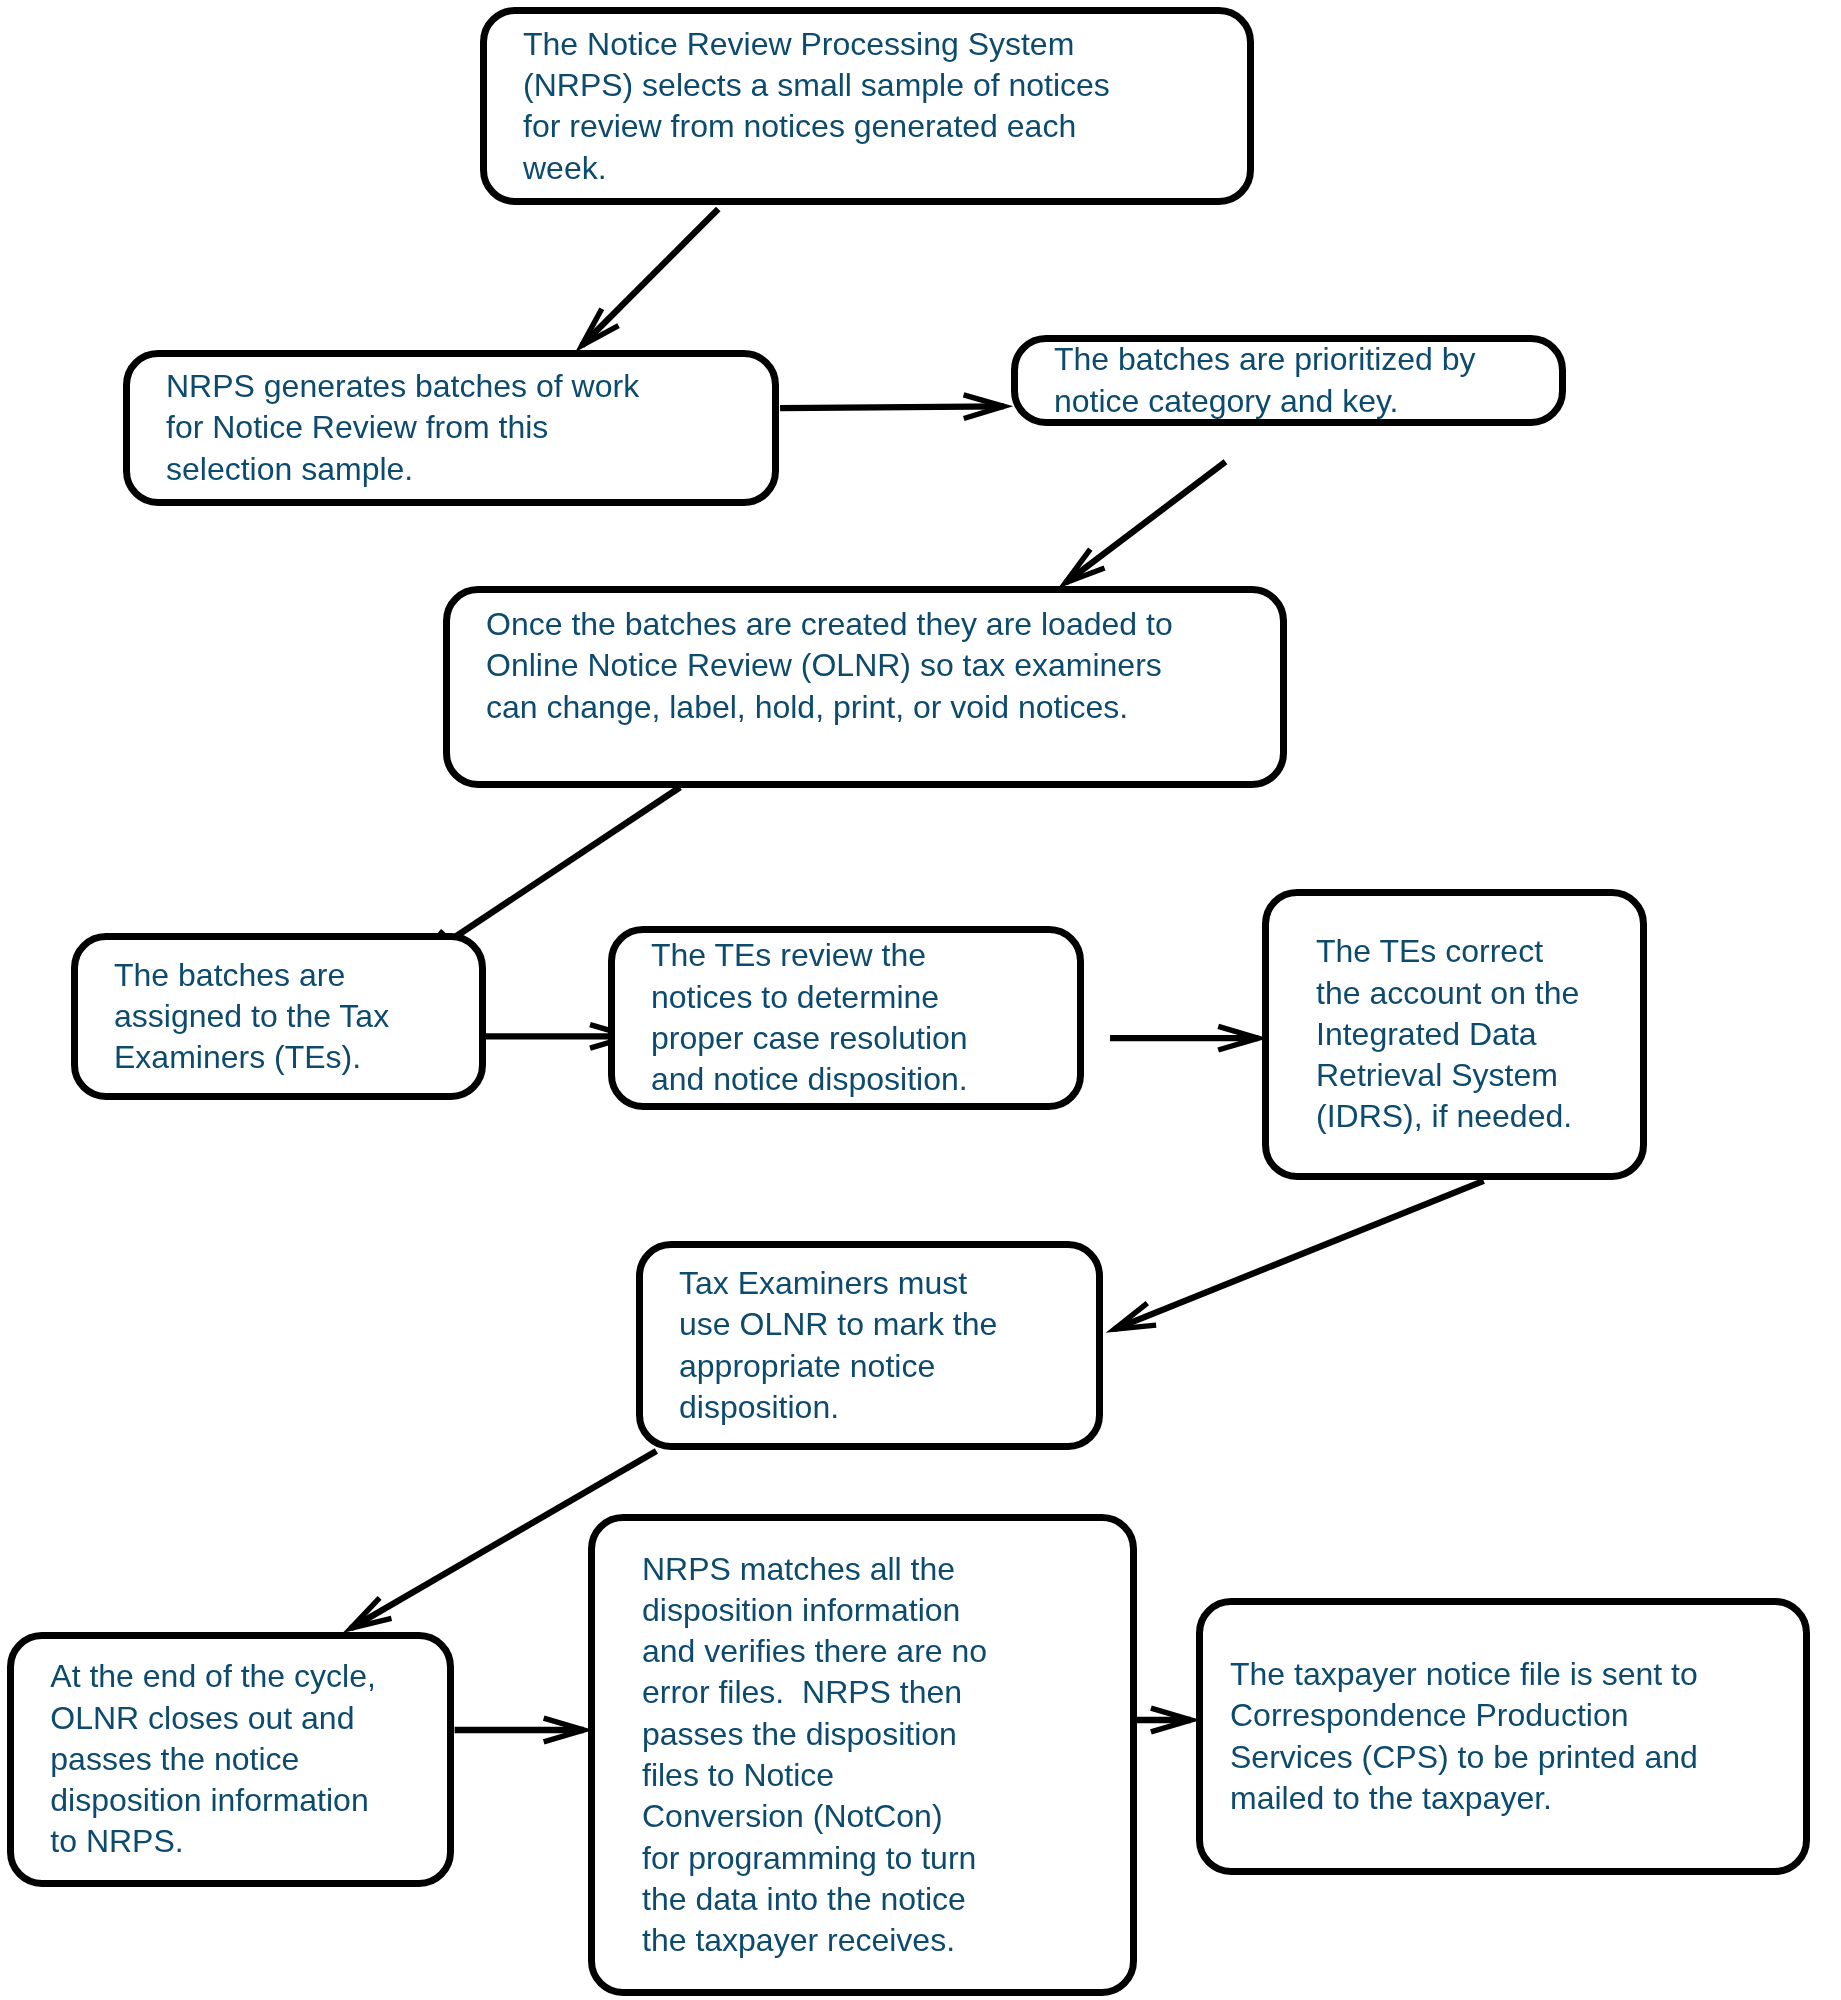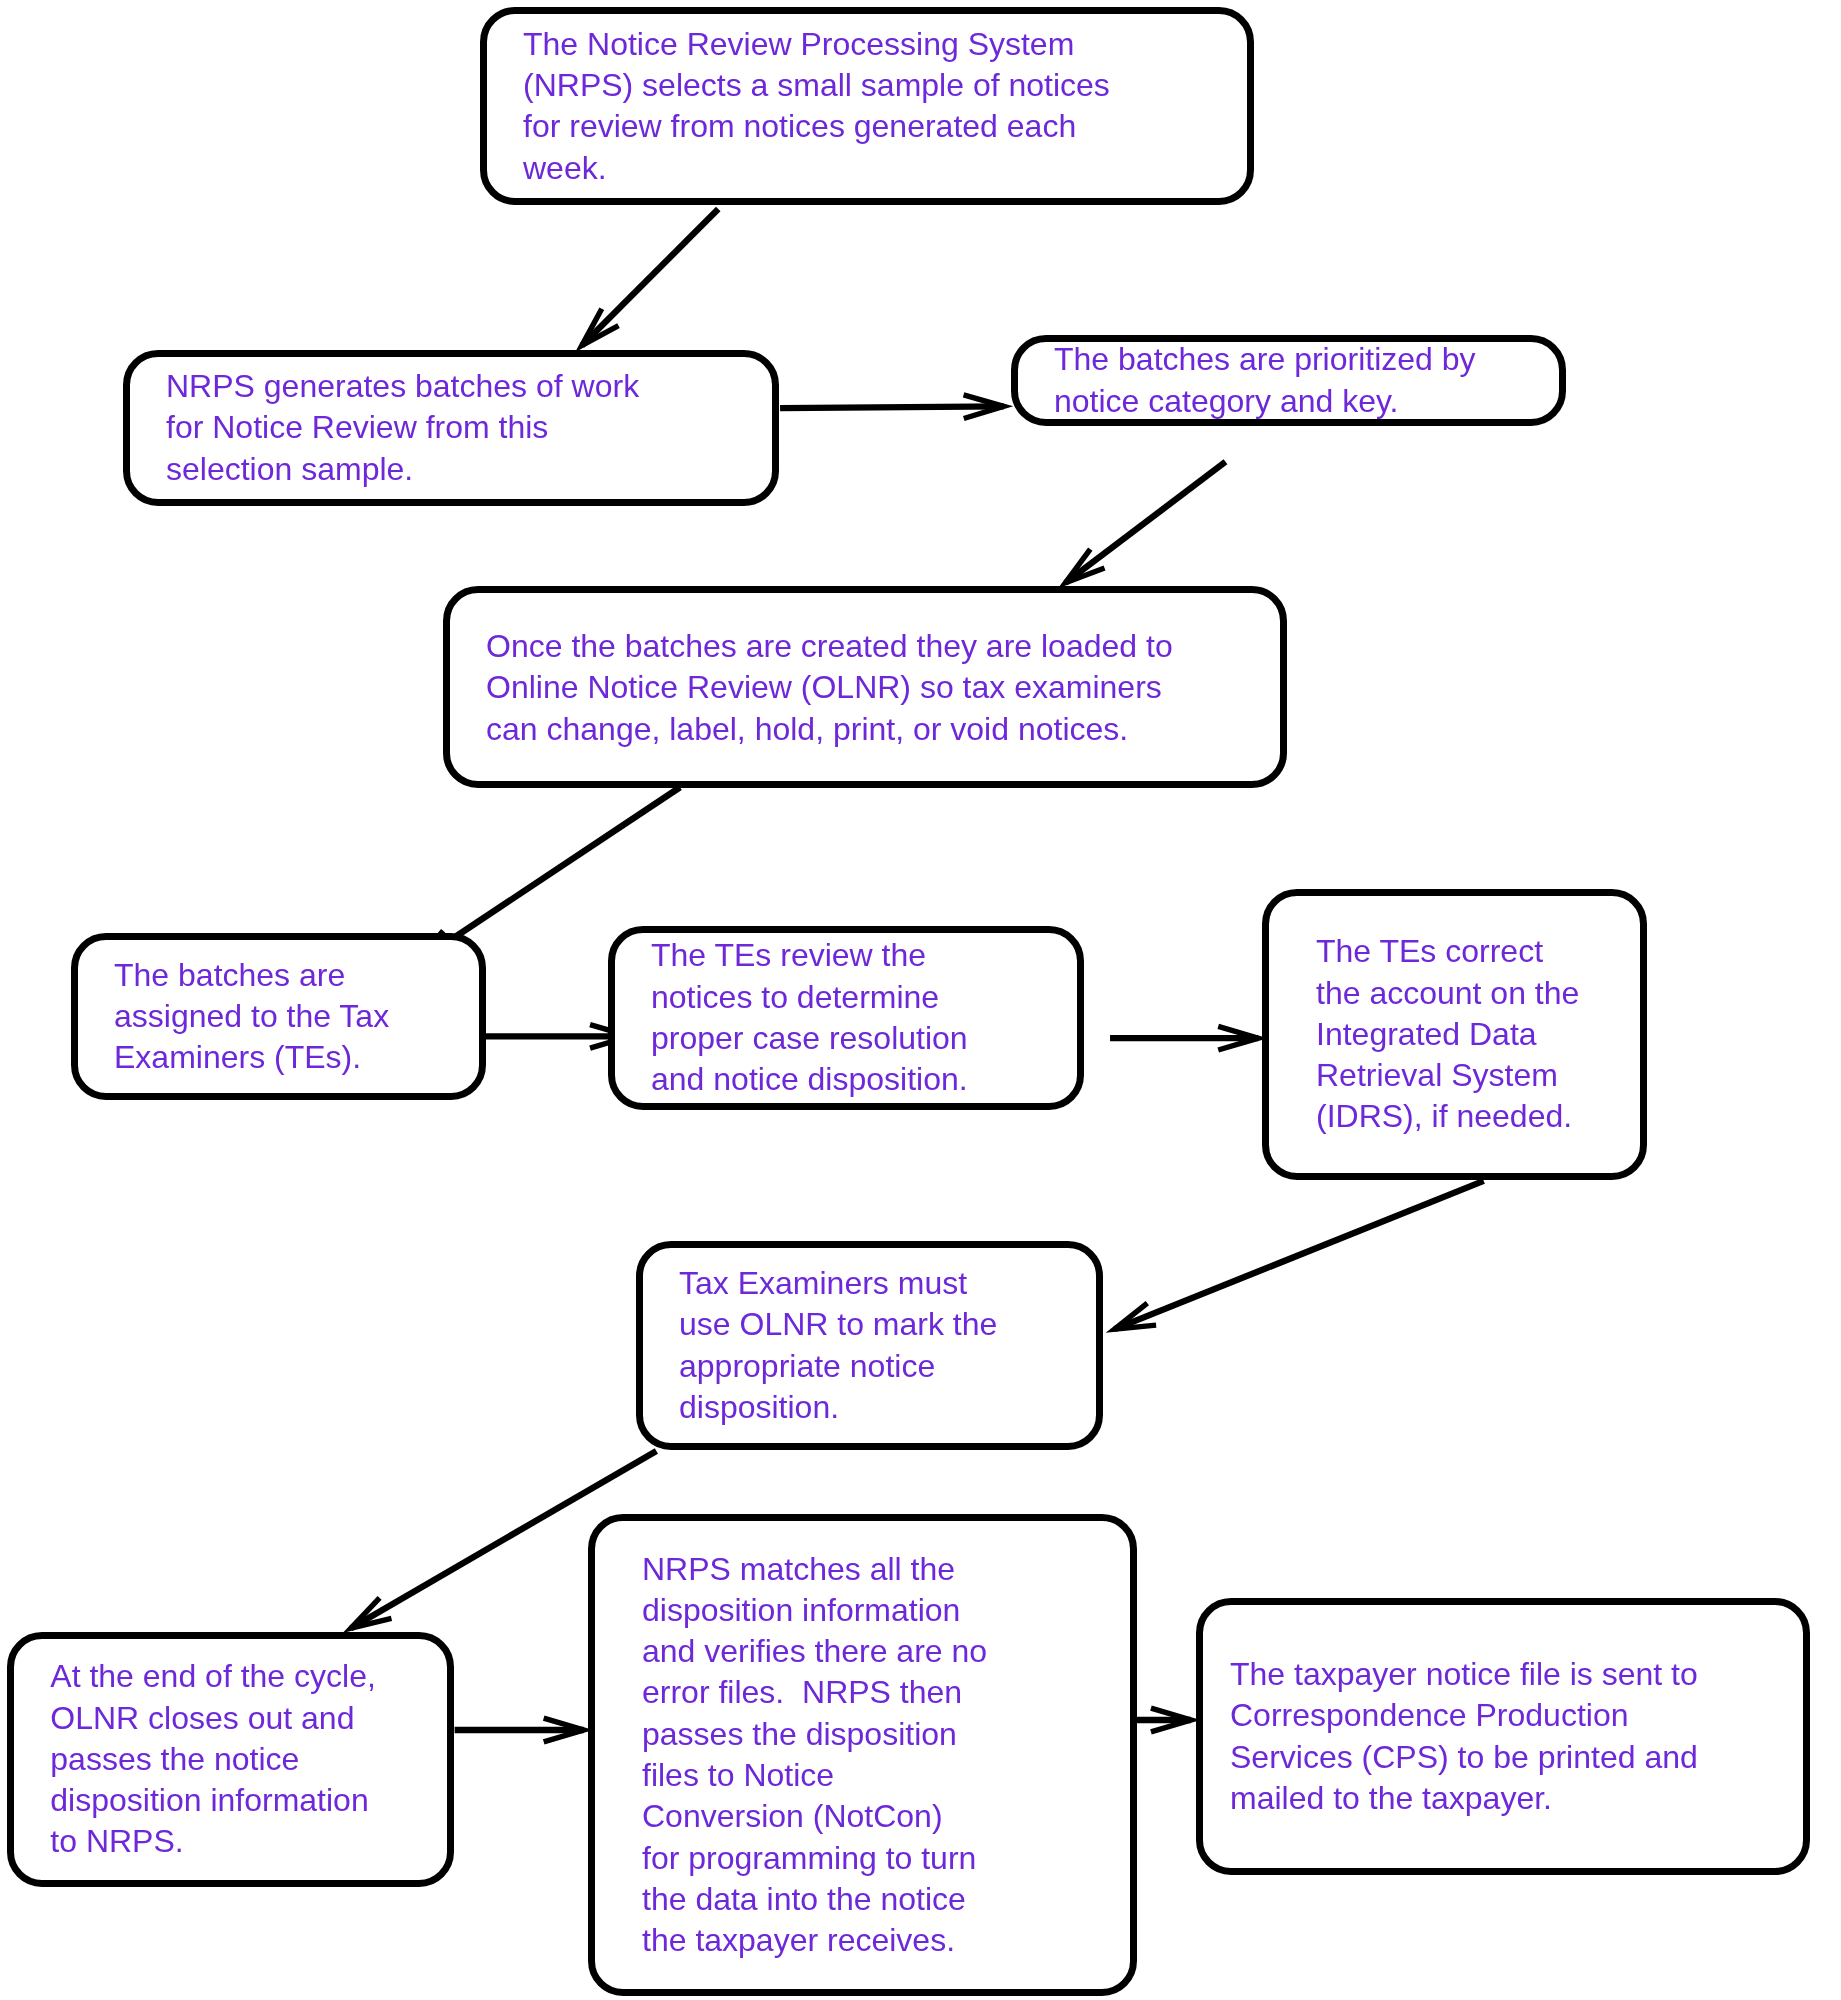--- a/index.html
+++ b/index.html
@@ -6,21 +6,21 @@
     margin: 0;
     padding: 0;
     background: #ffffff;
   }
   .canvas {
     position: relative;
     width: 1841px;
     height: 2000px;
     background: #ffffff;
     font-family: "Liberation Sans", sans-serif;
-    color: #6d28d9;
+    color: #0c4a6e;
     overflow: hidden;
   }
   .arrow-layer {
     position: absolute;
     left: 0;
     top: 0;
     width: 1841px;
     height: 2000px;
     pointer-events: none;
   }
@@ -35,21 +35,21 @@
     padding: 18px 18px 18px 36px;
     font-size: 32px;
     line-height: 1.29;
     white-space: pre;
     letter-spacing: 0px;
   }
   
   .n1  { left: 480px;  top: 7.3px;    width: 774px; height: 198px; }
   .n2  { left: 123px;  top: 350px;  width: 656px; height: 156px; }
   .n3  { left: 1011px; top: 335px;  width: 555px; height: 91px; }
-  .n4  { left: 443px;  top: 586px;  width: 844px; height: 202px; align-items: flex-start; padding-top: 33px; }
+  .n4  { left: 443px;  top: 586px;  width: 844px; height: 202px; align-items: flex-start; padding-top: 11px; }
   .n5  { left: 71px;   top: 933px; width: 415px; height: 167px; }
   .n6  { left: 608px;  top: 926px; width: 476px; height: 184px; }
   .n7  { left: 1262px; top: 889px;  width: 385px; height: 291px; padding-left: 47px; }
   .n8  { left: 636px;  top: 1241px; width: 467px; height: 209px; }
   .n9  { left: 7.3px;    top: 1632px; width: 447px; height: 255px; }
   .n10 { left: 588px;  top: 1514px; width: 549px; height: 482px; padding-left: 47px; }
   .n11 { left: 1196px; top: 1598px; width: 614px; height: 277px; padding-left: 27px; }
   .arrow-line {
     stroke: #000000;
     stroke-width: 7;

